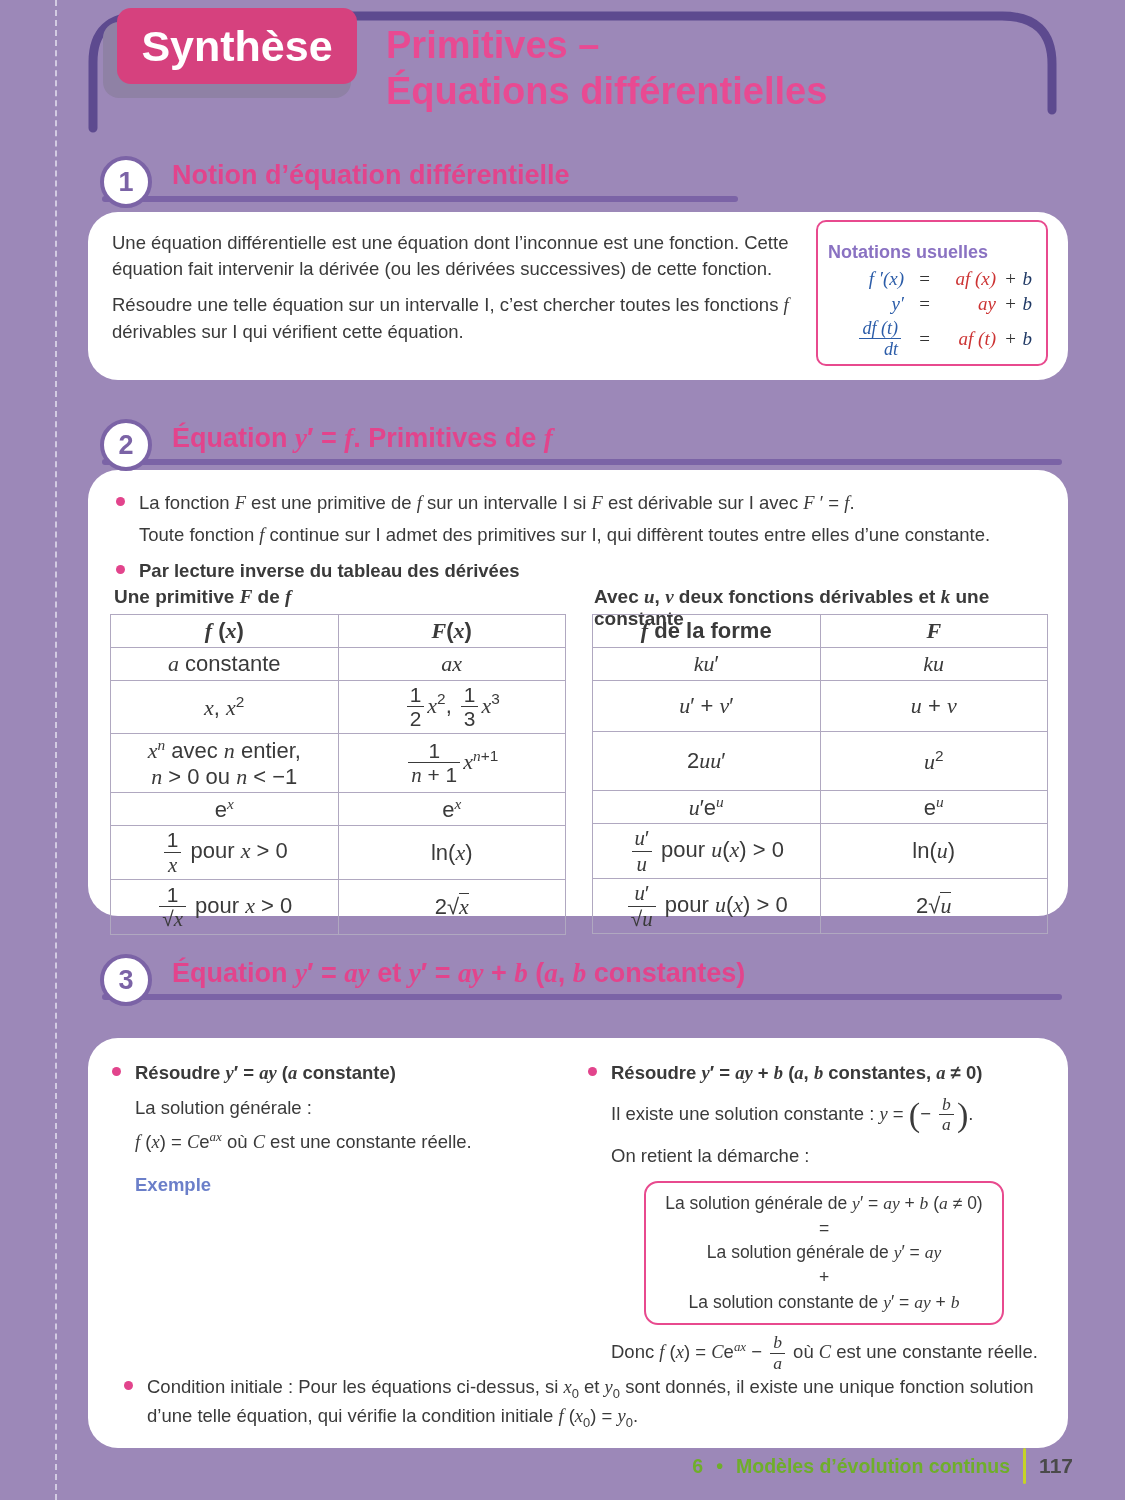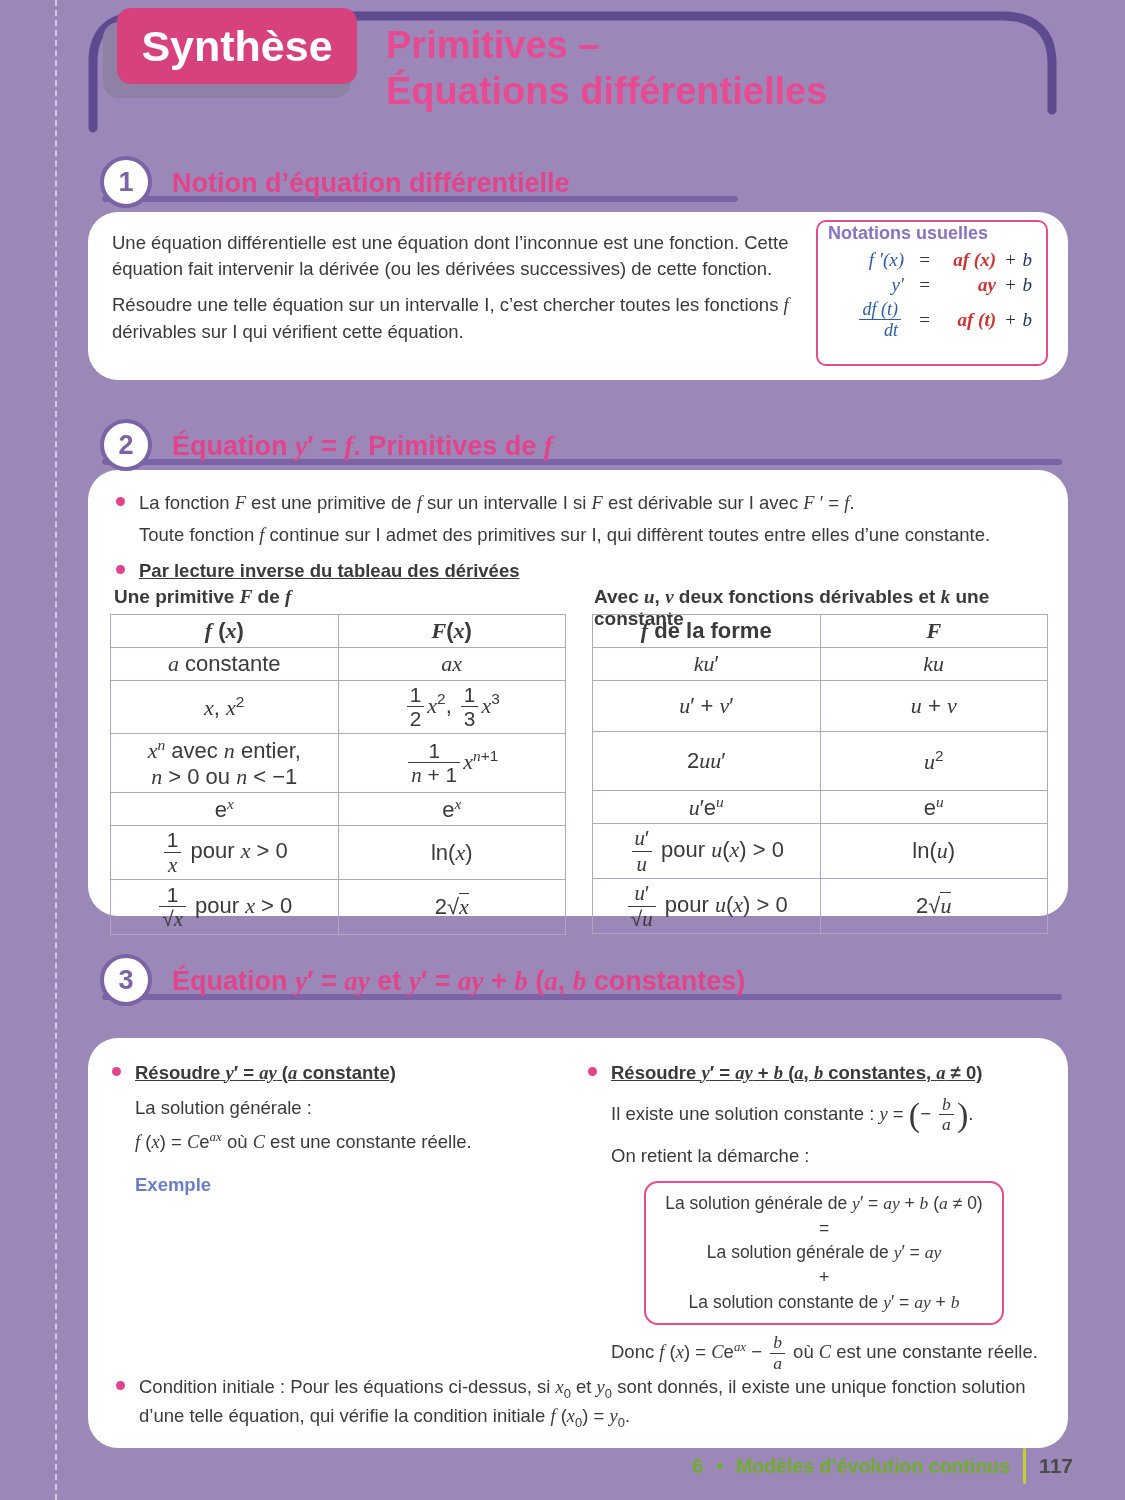--- a/index.html
+++ b/index.html
@@ -21,44 +21,44 @@
   .banner-outline{position:absolute;left:0;top:0;}
   .badge-shadow{position:absolute;left:103px;top:22px;width:248px;height:76px;background:#8f81a5;border-radius:16px;}
   .badge{position:absolute;left:117px;top:8px;width:240px;height:76px;background:#d6417e;border-radius:14px;
     color:#fff;font-size:43px;font-weight:bold;display:flex;align-items:center;justify-content:center;}
   .main-title{position:absolute;left:386px;top:22px;color:#e84a92;font-size:38px;font-weight:bold;line-height:1.22;}
 
   .sec{position:absolute;left:100px;}
   .sec .line{position:absolute;left:2px;top:40px;height:6px;background:#7b63a6;border-radius:3px;}
   .sec .circ{position:absolute;left:0;top:0;width:44px;height:44px;background:#fff;border:4px solid #7b63a6;border-radius:50%;
     display:flex;align-items:center;justify-content:center;font-size:27px;font-weight:bold;color:#7b63a6;z-index:2;}
-  .sec .stitle{position:absolute;left:72px;top:12px;color:#e2448c;font-size:27px;font-weight:bold;white-space:nowrap;}
+  .sec .stitle{position:absolute;left:72px;top:4px;color:#e2448c;font-size:27px;font-weight:bold;white-space:nowrap;}
   #sec1{top:156px;} #sec1 .line{width:636px;}
   #sec2{top:419px;} #sec2 .line{width:960px;}
   #sec3{top:954px;} #sec3 .line{width:960px;}
 
   .wbox{position:absolute;left:88px;width:980px;background:#fff;border-radius:30px;}
   #box1{top:212px;height:168px;}
   #box2{top:470px;height:446px;}
   #box3{top:1010px;height:410px;margin-top:28px;}
 
   #box1 .text{position:absolute;left:24px;top:18px;width:705px;font-size:18.5px;line-height:1.4;}
   #box1 .text p{margin:0 0 10px 0;}
 
   .notations{position:absolute;left:728px;top:8px;width:232px;height:146px;border:2px solid #e84a8e;border-radius:10px;
-    background:#fff;padding:1px 10px;box-sizing:border-box;}
+    background:#fff;padding:20px 10px;box-sizing:border-box;}
   .not-title{color:#8a72c2;font-weight:bold;font-size:18px;margin-bottom:5px;}
   .not-row{display:grid;grid-template-columns:76px 26px 66px 20px 16px;align-items:center;
     font-family:"Liberation Serif",serif;font-size:19px;font-style:italic;margin-bottom:3px;}
   .not-row span{text-align:right;}
-  .n-lhs{color:#2b5ca8;} .n-rhs{color:#cc3333;font-weight:bold;} .n-b{color:#1f3864;} .n-eq,.n-plus{color:#333;font-style:normal;}
+  .n-lhs{color:#2b5ca8;} .n-rhs{color:#cc3333;} .n-b{color:#1f3864;} .n-eq,.n-plus{color:#333;font-style:normal;}
 
   .bullet{display:flex;align-items:flex-start;font-size:18.5px;line-height:1.38;}
   .dot{width:9px;height:9px;border-radius:50%;background:#e2448c;margin:7px 14px 0 0;flex:none;}
-  .bold{font-weight:bold;text-decoration:underline;}
+  .bold{font-weight:bold;}
 
   #b2-1{position:absolute;left:28px;top:20px;width:930px;}
   #b2-1b{position:absolute;left:51px;top:54px;width:935px;font-size:18.5px;}
   #b2-2{position:absolute;left:28px;top:88px;}
   .caption{position:absolute;font-weight:bold;font-size:19px;}
   #cap-l{left:26px;top:116px;}
   #cap-r{left:506px;top:116px;}
 
   .ptable{position:absolute;border-collapse:collapse;font-size:22px;table-layout:fixed;}
   .ptable td{border:1px solid #b0a8c0;text-align:center;vertical-align:middle;padding:2px 6px;width:50%;}
@@ -72,21 +72,21 @@
   .ptable tr:nth-child(6) td{height:46px;}
   .ptable tr:nth-child(7) td{height:50px;}
 
   .col{position:absolute;top:22px;font-size:18.5px;line-height:1.4;}
   #col-l{left:24px;width:470px;}
   #col-r{left:500px;width:466px;}
   .ind{margin:8px 0 0 23px;}
   .ex-label{margin:16px 0 0 23px;color:#6b7fc9;font-weight:bold;}
   .pinkbox{margin:12px 0 0 56px;width:360px;border:2px solid #e84a8e;border-radius:14px;
     padding:8px 6px;text-align:center;font-size:17.5px;line-height:1.42;box-sizing:border-box;}
-  #condition{position:absolute;left:28px;top:336px;width:940px;justify-content:center;}
+  #condition{position:absolute;left:36px;top:336px;width:940px;justify-content:center;}
 
   .footer{position:absolute;right:52px;top:1448px;display:flex;align-items:center;gap:13px;}
   .f-green{color:#6fae2a;font-weight:bold;font-size:19.5px;}
   .f-sep{width:3px;height:36px;background:#c5d327;border-radius:2px;}
   .f-page{color:#4a4a4a;font-weight:bold;font-size:21px;}
 </style>
 </head>
 <body>
 
 <div class="trim"></div>

